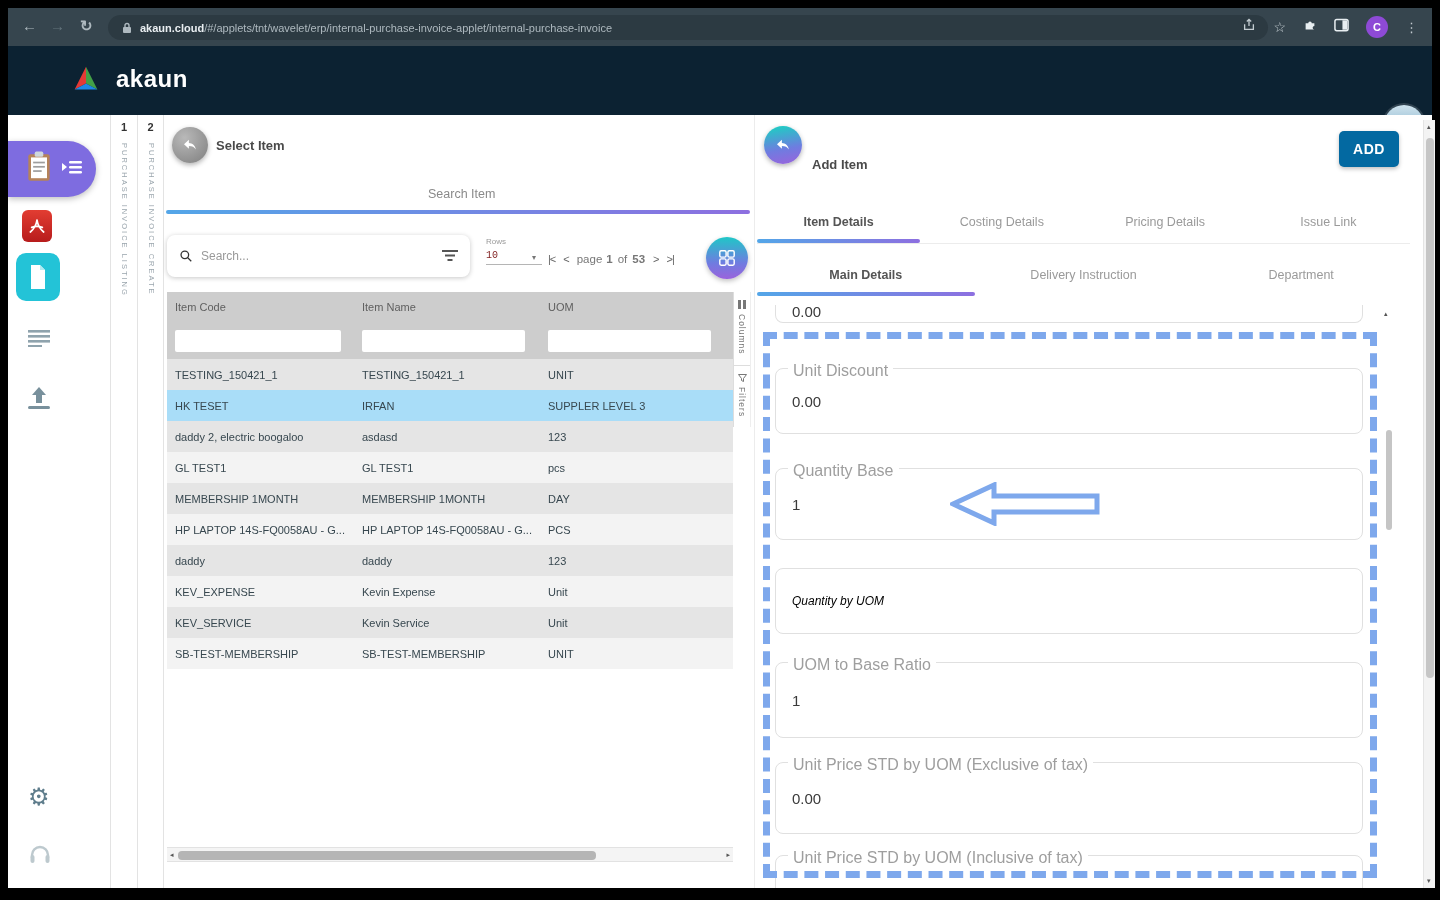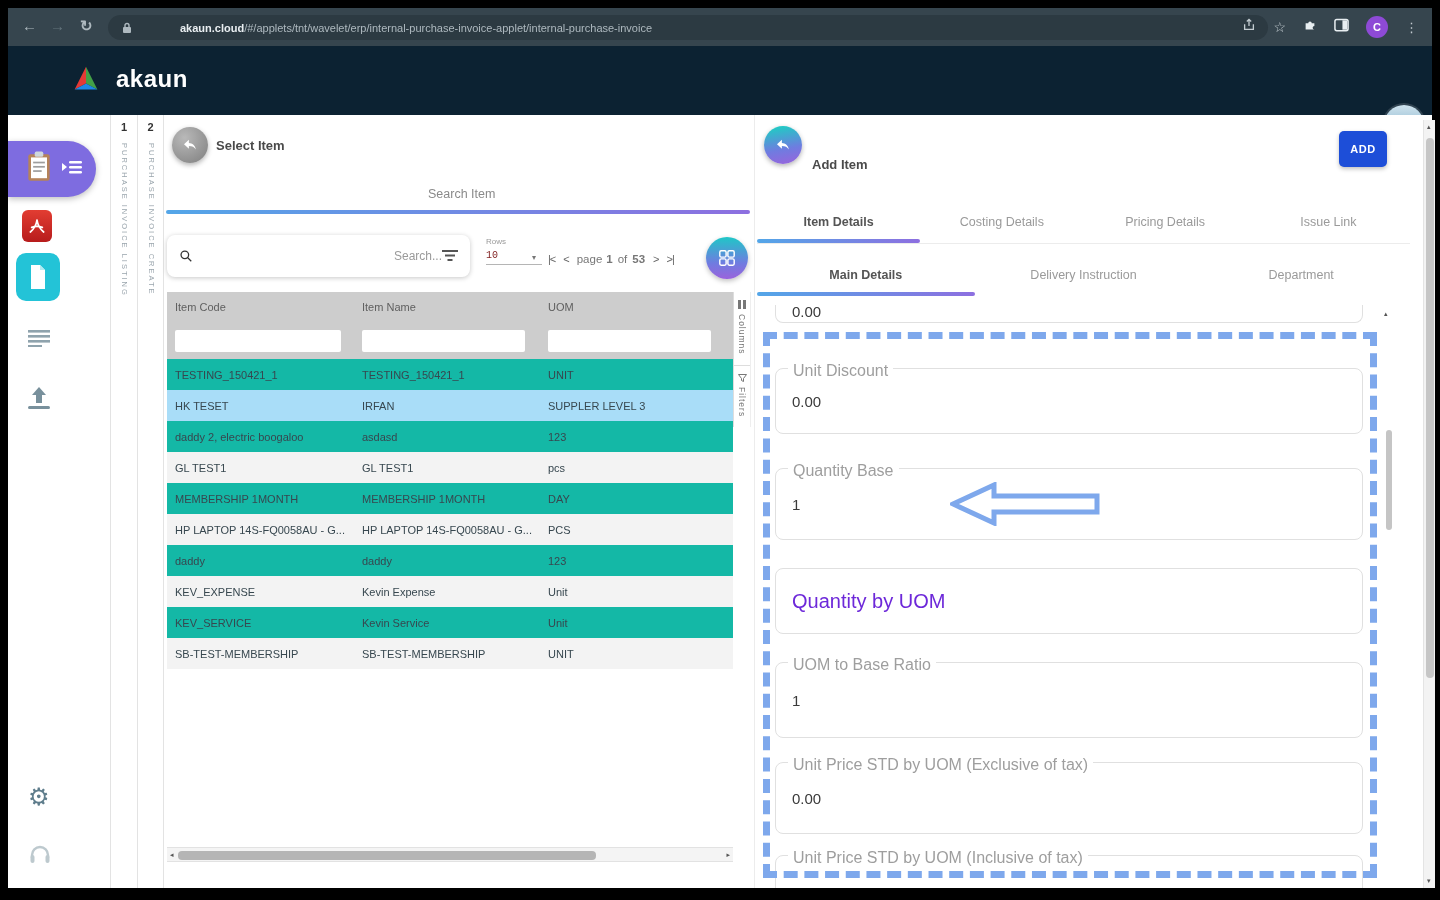--- a/index.html
+++ b/index.html
@@ -3,21 +3,21 @@
 <meta charset="utf-8">
 <style>
   * { margin:0; padding:0; box-sizing:border-box; }
   body { background:#000; font-family:"Liberation Sans", sans-serif; }
   #canvas { position:relative; width:1440px; height:900px; background:#000; overflow:hidden; }
   .abs { position:absolute; }
 
   
   .browser-bar { left:8px; top:8px; width:1424px; height:38px; background:#36454e; }
   .nav-glyph { top:9px; font-size:15px; color:#aeb9bf; cursor:default; }
-  .url-pill { left:78px; top:7px; width:1160px; height:25px; background:#2c3a42; border-radius:13px; display:flex; align-items:center; padding-left:14px;gap:40px; }
+  .url-pill { left:78px; top:7px; width:1160px; height:25px; background:#2c3a42; border-radius:13px; display:flex; align-items:center; padding-left:14px; }
   .lock-icon { margin-right:8px; display:inline-flex; }
   .url-text { font-size:11px; color:#aeb9bf; white-space:nowrap; overflow:hidden; }
   .url-text b { color:#e9eef1; font-weight:bold; }
   .chrome-right { top:8px; display:flex; align-items:center; gap:17px; }
   .profile-badge { width:22px; height:22px; border-radius:50%; background:#8e4ad6; color:#fff; font-size:11px; font-weight:bold; display:flex; align-items:center; justify-content:center; }
 
   
   .app-header { left:8px; top:46px; width:1424px; height:69px; background:#0c2232; }
   .brand-wrap { left:64px; top:18px; display:flex; align-items:center; gap:16px; }
   .brand-text { color:#fff; font-size:24px; font-weight:bold; letter-spacing:.5px; }
@@ -42,68 +42,68 @@
   .wtab-label { margin:10px auto 0; writing-mode:vertical-rl; font-size:7.5px; color:#9aa5ad; letter-spacing:2px; height:340px; text-align:left; display:block; margin-left:9px; }
 
   
   .back-circle { width:36px; height:36px; border-radius:50%; display:flex; align-items:center; justify-content:center; box-shadow:0 2px 5px rgba(0,0,0,.3); }
   .back-gray { background:radial-gradient(circle at 35% 30%, #b9b9b9, #7e7e7e); }
   .back-grad { background:linear-gradient(170deg,#25c6c6 10%,#6f7ce0 60%,#9a63dc 100%); }
   .panel-title { font-size:13px; font-weight:600; color:#4a4a4a; }
   .seg-tab { font-size:12.5px; color:#8a8a8a; }
   .grad-bar { height:4px; border-radius:2px; background:linear-gradient(90deg,#53a6e8,#8d6fe0); }
   .search-card { width:303px; height:42px; background:#fff; border-radius:8px; box-shadow:0 1px 5px rgba(0,0,0,.22); display:flex; align-items:center; padding:0 12px; }
-  .search-input { border:none; outline:none; flex:1; font-size:12px; color:#444; margin-left:8px; font-family:"Liberation Sans",sans-serif;text-align:right; }
+  .search-input { border:none; outline:none; flex:1; font-size:12px; color:#444; margin-left:8px; font-family:"Liberation Sans",sans-serif; }
   .search-input::placeholder { color:#9a9a9a; }
   .rows-label { font-size:8px; color:#9a9a9a; }
   .rows-value { font-size:10px; color:#7f1d1d;font-family:Liberation Mono, monospace; }
   .rows-underline { height:1px; background:#b5b5b5; }
   .pg { font-size:11.5px; color:#777; }
   .pg-ic { font-size:11px; color:#666; letter-spacing:-1px; }
   .grid-btn { width:42px; height:42px; border-radius:50%; background:linear-gradient(180deg,#1fc7c7 0%,#6f7ce0 62%,#9a63dc 100%); display:flex; align-items:center; justify-content:center; box-shadow:0 2px 5px rgba(0,0,0,.25); }
 
   
   .tbl { left:159px; top:177px; width:566px; }
   .thead { display:flex; background:#cdcdcd; height:30px; align-items:center; }
   .thead .hc { font-size:11px; color:#5f5f5f; }
   .tfilter { display:flex; background:#cdcdcd; height:37px; align-items:center; }
   .tfilter input { height:22px; background:#fff; border:none; border-radius:2px; outline:none; font-size:11px; padding:0 6px; }
   .c1 { width:195px; padding-left:8px; } .c2 { width:186px; } .c3 { width:185px; }
-  .trow { display:flex; height:31px; align-items:center; background:#14b8a6; }
+  .trow { display:flex; height:31px; align-items:center; background:#e5e5e5; }
   .trow:nth-child(even) { background:#f3f3f3; }
   .trow.selected { background:#a9ddf8 !important; }
   .trow .cell { font-size:11px; color:#37474f; white-space:nowrap; overflow:hidden; }
 
   
   .side-tools { left:725px; top:177px; width:18px; background:#fff; border-left:1px solid #ddd; border-right:1px solid #eee; }
   .tool-block { display:flex; flex-direction:column; align-items:center; padding:8px 0 10px; }
   .tool-label { writing-mode:vertical-rl; font-size:8.5px; color:#777; letter-spacing:1px; margin-top:5px; }
   .tool-div { height:1px; background:#ddd; width:100%; }
 
   
   .hscroll { left:159px; top:732px; width:566px; height:15px; background:#f4f4f4; border-top:1px solid #e2e2e2; border-bottom:1px solid #e2e2e2; }
   .hthumb { left:11px; top:3px; width:418px; height:9px; background:#b5b5b5; border-radius:4px; }
   .sb-glyph { font-size:7px; color:#555; }
   .vscroll-outer { left:1415px; top:5px; width:12px; height:768px; background:#f3f3f3; border-left:1px solid #e4e4e4; }
   .vthumb { left:2px; width:8px; background:#c6c6c6; border-radius:4px; }
 
   
   .panel-div { left:746px; top:0; width:1px; height:773px; background:#ececec; }
-  .add-btn { width:48px; height:36px; background:#1d4ed8; border-radius:5px; color:#fff; font-size:11px; font-weight:bold; display:flex; align-items:center; justify-content:center; box-shadow:0 2px 4px rgba(0,0,0,.25); letter-spacing:.5px; }
+  .add-btn { width:60px; height:36px; background:#0369a1; border-radius:5px; color:#fff; font-size:14px; font-weight:bold; display:flex; align-items:center; justify-content:center; box-shadow:0 2px 4px rgba(0,0,0,.25); letter-spacing:.5px; }
   .ptabs { display:flex; border-bottom:1px solid #ececec; }
   .ptab { flex:1; text-align:center; position:relative; font-size:12.5px; color:#9a9a9a; padding:10px 0 14px; cursor:default; }
   .ptab.active span { color:#555; font-weight:600; }
   .ptab.active::after { content:''; position:absolute; left:0; right:0; bottom:0; height:4px; border-radius:2px; background:linear-gradient(90deg,#53a6e8,#8d6fe0); }
 
   
   .form-area { left:749px; top:190px; width:635px; height:583px; overflow:hidden; background:#fff; }
   .field { position:absolute; left:18px; width:588px; border:1px solid #e0e0e0; border-radius:8px; background:#fff; }
   .flabel { position:absolute; top:-7px; left:12px; background:#fff; padding:0 5px; font-size:16px; color:#9e9e9e; white-space:nowrap; }
   .fvalue { position:absolute; left:16px; top:50%; transform:translateY(-50%); font-size:15px; color:#3a3a3a; }
-  .fbig { position:absolute; left:16px; top:50%; transform:translateY(-50%); font-size:20px; color:#6d28d9; }
+  .fbig { position:absolute; left:16px; top:50%; transform:translateY(-50%); font-size:12px; color:#000000;font-style:italic; }
   .clip-field { top:-32px; height:50px; border-top:none; }
   .clip-field .fvalue { top:auto; bottom:2px; transform:none; }
   .dashed-box { position:absolute; left:6px; top:27px; width:614px; height:546px; border:7px dashed #7ea8ec; pointer-events:none; }
   .arrow-anno { position:absolute; left:193px; top:177px; pointer-events:none; }
   .vscroll-inner { position:absolute; left:629px; top:0; width:6px; height:583px; }
   .ithumb { position:absolute; left:0; top:125px; width:6px; height:100px; background:#c5c5c5; border-radius:3px; }
   .tiny-arrow { position:absolute; left:-2px; font-size:7px; color:#555; }
 </style>
 </head>
 <body>

